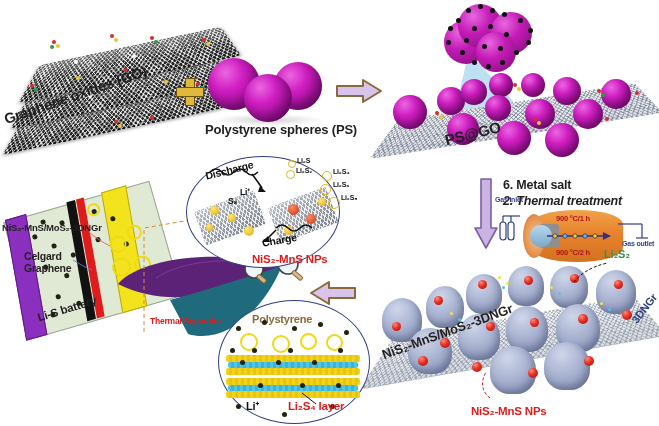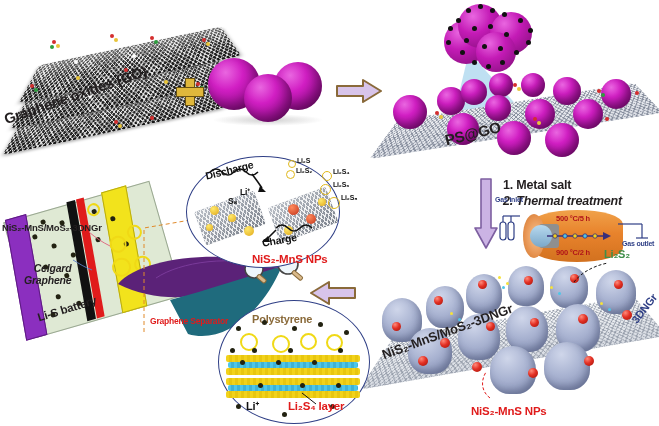--- a/index.html
+++ b/index.html
@@ -154,20 +154,21 @@
   <div class="lbl rot-go" style="left:2px;top:112px;font-size:14.5px;">Graphene oxides (GO)</div>
 
   <div class="plus"></div>
 
   <div class="ps-group">
     <div class="ps-shadow"></div>
     <div class="ps-ball ps-a"></div>
     <div class="ps-ball ps-c"></div>
     <div class="ps-ball ps-b"></div>
   </div>
+  <div class="lbl" style="left:205px;top:122px;font-size:13px;">Polystyrene spheres (PS)</div>
 
   <div class="arrow" style="left:336px;top:78px;">
     <svg width="46" height="26" viewBox="0 0 46 26">
       <path d="M1,8 L27,8 L27,2 L45,13 L27,24 L27,18 L1,18 Z" fill="#d8c4ea" stroke="#8a6a3a" stroke-width="2" stroke-linejoin="round"></path>
     </svg>
   </div>
 
   <div class="beam"></div>
   <div class="cluster">
     <div class="cl-ball" style="left:2px;top:18px;width:44px;height:44px"></div>
@@ -224,39 +225,39 @@
     <div class="ox r" style="left:220px;top:62px"></div>
   </div>
   <div class="lbl rot-psgo" style="left:443px;top:132px;font-size:15px;">PS@GO</div>
 
   <div class="arrow" style="left:473px;top:178px;">
     <svg width="26" height="72" viewBox="0 0 26 72">
       <path d="M8,1 L18,1 L18,50 L24,50 L13,70 L2,50 L8,50 Z" fill="#cbb3e4" stroke="#7d5fa0" stroke-width="1.6" stroke-linejoin="round"></path>
     </svg>
   </div>
 
-  <div class="lbl" style="left:503px;top:178px;font-size:12.5px;color:#231f20;">1. Metal salt</div>
+  <div class="lbl" style="left:503px;top:178px;font-size:12.5px;color:#231f20;">6. Metal salt</div>
   <div class="lbl" style="left:503px;top:194px;font-size:12.5px;color:#231f20;font-style:italic;">2. Thermal treatment</div>
 
   <div class="furnace">
     <div class="f-body"></div>
     <div class="f-cap"></div>
     <div class="f-inner"></div>
     <div class="f-tube"></div>
     <svg class="abs" style="left:26px;top:20px" width="66" height="12">
       <line x1="2" y1="6" x2="58" y2="6" stroke="#3a2f7a" stroke-width="1.4"></line>
       <polygon points="58,2 66,6 58,10" fill="#3a2f7a"></polygon>
       <circle cx="10" cy="6" r="2.2" fill="#f2d21a" stroke="#3a2f7a" stroke-width=".8"></circle>
       <circle cx="20" cy="6" r="2.2" fill="#4ec6e8" stroke="#3a2f7a" stroke-width=".8"></circle>
       <circle cx="30" cy="6" r="2.2" fill="#f2d21a" stroke="#3a2f7a" stroke-width=".8"></circle>
       <circle cx="40" cy="6" r="2.2" fill="#4ec6e8" stroke="#3a2f7a" stroke-width=".8"></circle>
       <circle cx="50" cy="6" r="2.2" fill="#f2d21a" stroke="#3a2f7a" stroke-width=".8"></circle>
     </svg>
   </div>
-  <div class="lbl" style="left:556px;top:214px;font-size:7.5px;color:#b0141a;">500 °C/5 h</div>
+  <div class="lbl" style="left:556px;top:214px;font-size:7.5px;color:#b0141a;">900 °C/1 h</div>
   <div class="lbl" style="left:556px;top:248px;font-size:7.5px;color:#b0141a;">900 °C/2 h</div>
 
   <svg class="abs" style="left:494px;top:208px;" width="30" height="48">
     <rect x="6" y="14" width="6" height="18" rx="3" fill="none" stroke="#2f3f86" stroke-width="1.2"></rect>
     <rect x="14" y="14" width="6" height="18" rx="3" fill="none" stroke="#2f3f86" stroke-width="1.2"></rect>
     <line x1="9" y1="14" x2="9" y2="8" stroke="#2f3f86" stroke-width="1.2"></line>
     <line x1="17" y1="14" x2="17" y2="8" stroke="#2f3f86" stroke-width="1.2"></line>
     <line x1="9" y1="8" x2="26" y2="8" stroke="#2f3f86" stroke-width="1.2"></line>
   </svg>
   <div class="lbl" style="left:495px;top:196px;font-size:7px;color:#2f3f86;line-height:8px;">
@@ -355,21 +356,21 @@
     <div class="ring" style="left:116px;top:38px;width:11px;height:11px"></div>
     <div class="ring" style="left:92px;top:66px;width:15px;height:15px"></div>
     <div class="ring" style="left:114px;top:70px;width:13px;height:13px"></div>
   </div>
 
   <div class="lbl" style="left:2px;top:222px;font-size:9.5px;color:#231f20;">NiS₂-MnS/MoS₂-3DNGr</div>
   <svg class="abs" style="left:88px;top:230px" width="26" height="18">
     <path d="M1,2 C8,8 14,12 22,16" fill="none" stroke="#e0607a" stroke-width=".9"></path>
   </svg>
 
-  <div class="lbl" style="left:24px;top:262px;font-size:10.5px;color:#231f20;line-height:12px;text-align:right;font-style:italic;">
+  <div class="lbl" style="left:24px;top:250px;font-size:10.5px;color:#231f20;line-height:12px;text-align:left;">
     <span>Celgard</span><br>
     <span>Graphene</span>
   </div>
   <svg class="abs" style="left:72px;top:258px" width="22" height="14">
     <path d="M1,2 C8,6 12,9 20,12" fill="none" stroke="#5f7fc6" stroke-width=".9"></path>
   </svg>
 
   <div class="lbl rot-bat" style="left:36px;top:312px;font-size:11.5px;color:#231f20;">Li-S battery</div>
 
   <svg class="abs" style="left:110px;top:238px;" width="190" height="110">
@@ -387,21 +388,21 @@
     <rect x="16" y="16" width="10" height="4" rx="1.5" fill="#d9b98a" stroke="#8a6a3a" stroke-width="1" transform="rotate(40 16 16)"></rect>
   </svg>
   <svg class="abs" style="left:230px;top:212px;" width="34" height="58">
     <line x1="28" y1="52" x2="10" y2="4" stroke="#7a3a9a" stroke-width="2.4"></line>
   </svg>
 
   <svg class="abs" style="left:130px;top:200px;" width="90" height="140">
     <path d="M14,132 L14,28 L72,18" fill="none" stroke="#e08a2a" stroke-width="1" stroke-dasharray="4,3"></path>
   </svg>
 
-  <div class="lbl" style="left:150px;top:316px;font-size:8.5px;color:#e01b1b;">Graphene Separator</div>
+  <div class="lbl" style="left:150px;top:316px;font-size:8.5px;color:#e01b1b;">Thermal Separator</div>
 
   <div class="circ" style="left:186px;top:156px;width:152px;height:110px;border-radius:50%;"></div>
 
   <div class="abs" style="left:198px;top:200px;width:64px;height:36px;
        background:repeating-linear-gradient(60deg,rgba(255,255,255,.8) 0 1px,transparent 1px 3.5px),
                   repeating-linear-gradient(-60deg,rgba(255,255,255,.8) 0 1px,transparent 1px 3.5px),
                   linear-gradient(160deg,#b9bec6,#7d838d);
        transform:rotate(-20deg);border-radius:3px;"></div>
   <div class="abs" style="left:272px;top:196px;width:62px;height:38px;
        background:repeating-linear-gradient(60deg,rgba(255,255,255,.8) 0 1px,transparent 1px 3.5px),

